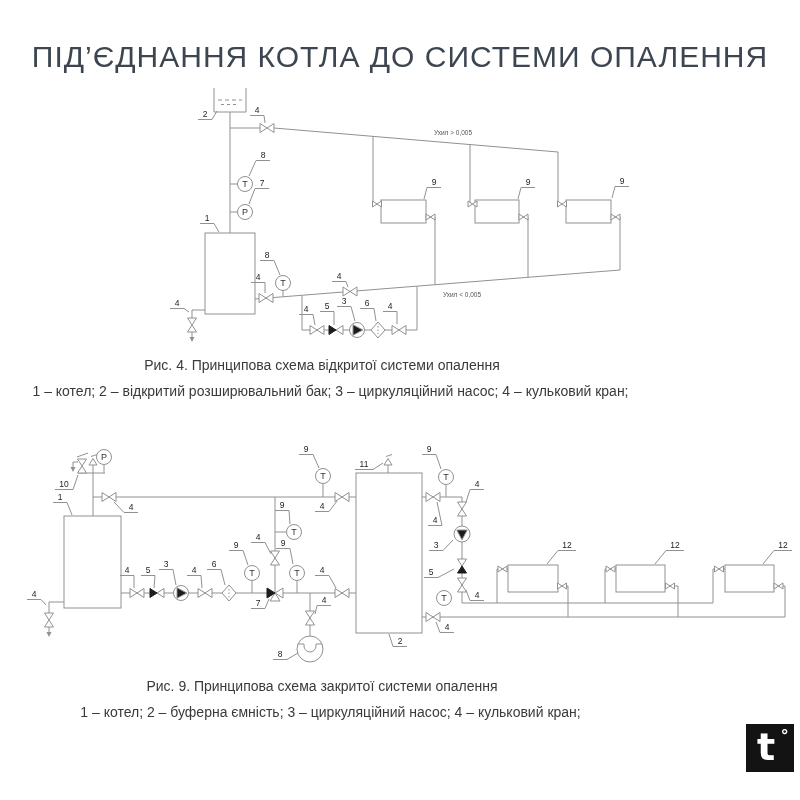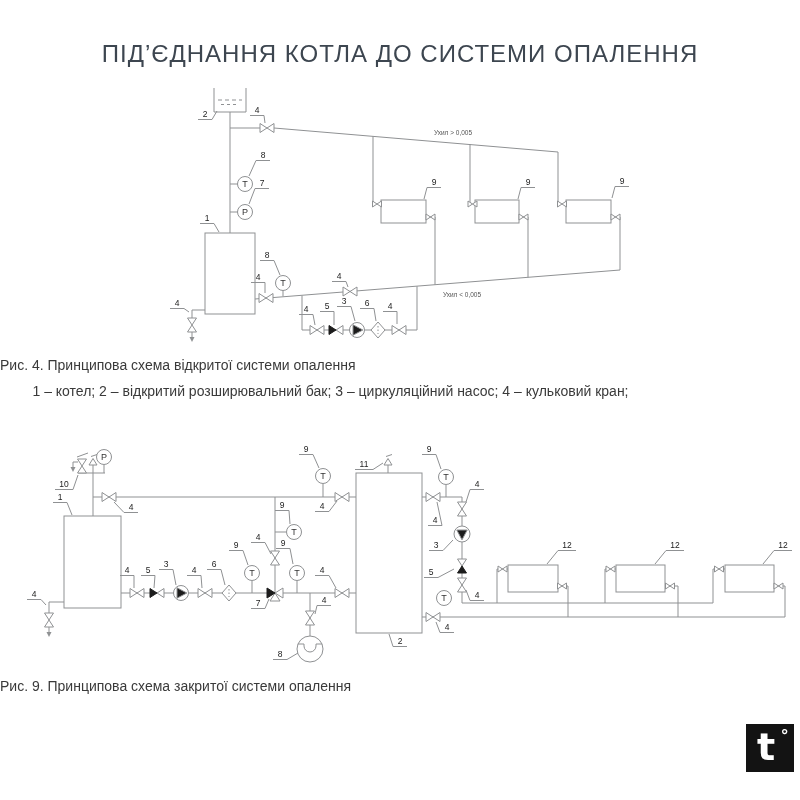--- a/index.html
+++ b/index.html
@@ -1,21 +1,21 @@
 <!DOCTYPE html>
 <html><head>
 <meta charset="utf-8">
 <style>
   html,body{margin:0;padding:0}
   body{width:800px;height:800px;background:#ffffff;position:relative;overflow:hidden;
        font-family:"Liberation Sans",sans-serif}
   svg.diagram{position:absolute;left:0;top:0}
   .title{position:absolute;top:40px;left:0;width:800px;text-align:center;
-         font-size:24px;letter-spacing:1px;color:#3d4650;font-weight:500;white-space:nowrap}
-  .cap{position:absolute;left:0;width:644px;text-align:left;font-size:14px;color:#3a3a3a}
+         font-size:30px;letter-spacing:1px;color:#3d4650;font-weight:500;white-space:nowrap}
+  .cap{position:absolute;left:0;width:644px;text-align:center;font-size:14px;color:#3a3a3a}
   .cap4{top:357px}.cap5{top:678px}
   .leg{position:absolute;left:0;width:661px;text-align:center;font-size:14px;
        color:#3a3a3a;line-height:18px}
   .leg4{top:382px}.leg5{top:703px}
   .logo{position:absolute;left:746px;top:724px;width:48px;height:48px;background:#131313}
   .lt{position:absolute;left:11px;top:1px;color:#fff;font-size:38px;font-weight:bold;
       font-family:"DejaVu Sans",sans-serif}
   .ld{position:absolute;right:6px;top:2px;color:#fff;font-size:17px;font-weight:bold}
   .ctxt{font-family:"Liberation Sans",sans-serif;font-size:8.5px;fill:#222;text-anchor:middle}
   .gtxt{font-family:"Liberation Sans",sans-serif;font-size:9px;fill:#333;text-anchor:middle}
@@ -297,18 +297,19 @@
 
 <div class="title">ПІД’ЄДНАННЯ КОТЛА ДО СИСТЕМИ ОПАЛЕННЯ</div>
 
 <div class="cap cap4">Рис. 4. Принципова схема відкритої системи опалення</div>
 <div class="leg leg4">
   <div>1 – котел; 2 – відкритий розширювальний бак; 3 – циркуляційний насос;  4 – кульковий кран;</div>
 </div>
 
 <div class="cap cap5">Рис. 9. Принципова схема закритої системи опалення</div>
 <div class="leg leg5">
+  <div>1 – котел; 2 – буферна ємність; 3 – циркуляційний насос; 4 – кульковий кран;</div>
 </div>
 
 <div class="logo">
   <span class="lt">t</span>
   <span class="ld">°</span>
 </div>
 
 </body></html>

